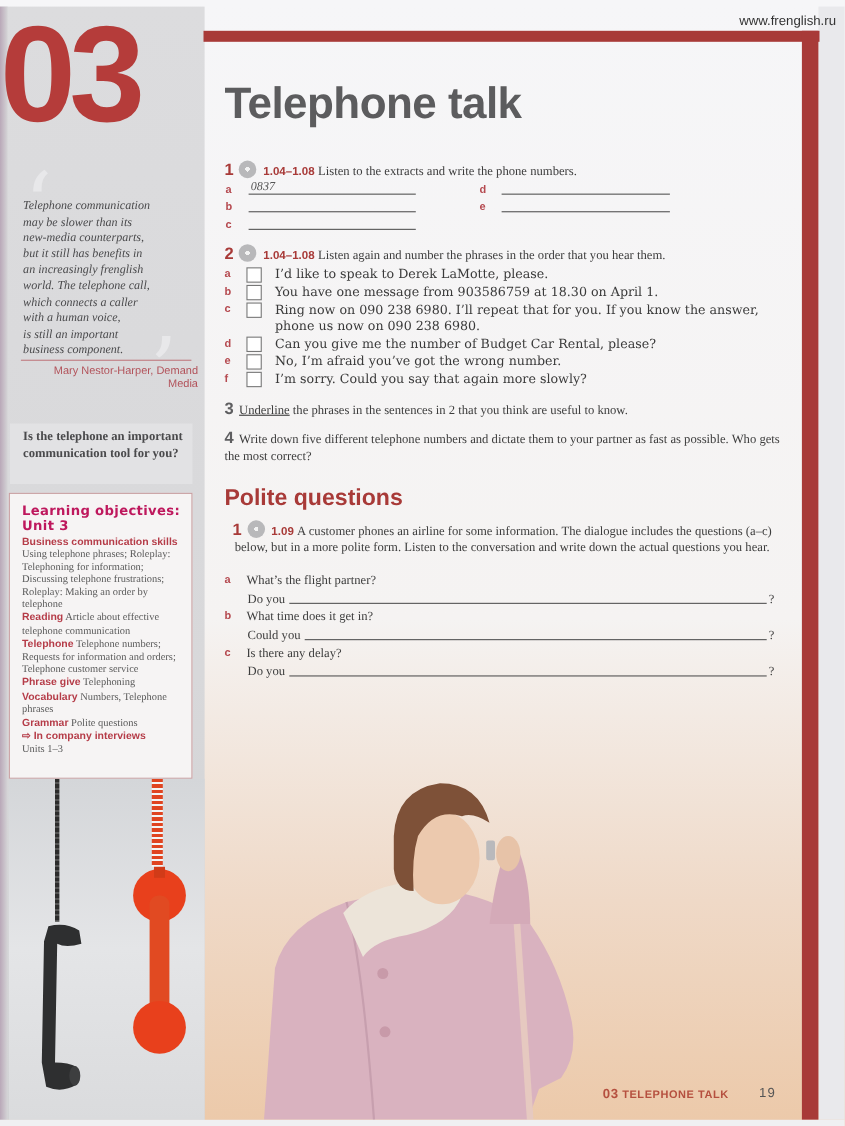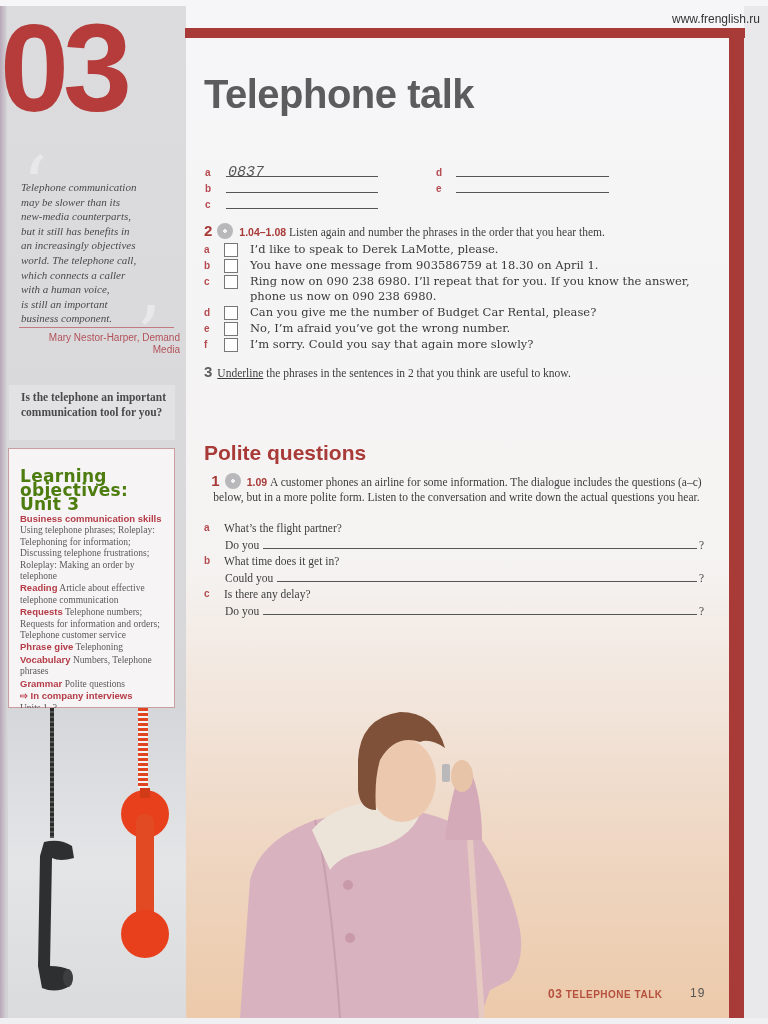--- a/index.html
+++ b/index.html
@@ -36,42 +36,42 @@
     font-style: italic; font-size: 11px; line-height: 14.6px; color: #4a4a4c; }
   .quote-rule { position: absolute; left: 19px; top: 327px; width: 155px; height: 1px; background: #c07a80; }
   .quote-source { position: absolute; left: 20px; top: 332px; width: 160px; font-family: Liberation Sans, sans-serif;
     font-size: 10px; line-height: 12px; color: #b2525a; text-align: right; }
 
   .discussion-box { position: absolute; left: 9px; top: 385px; width: 166px; height: 55px; background: #e2e2e4; padding: 5px 0 0 12px; }
   .discussion-text { font-family: "Liberation Serif", serif; font-weight: bold; font-size: 11.5px; line-height: 14.5px; color: #4a4a4c; }
 
   .objectives-box { position: absolute; left: 8px; top: 448px; width: 167px; height: 260px;
     background: #f6f4f4; border: 1px solid #c89ea0; padding: 8px 6px 0 11px; }
-  .obj-title { font-family: "DejaVu Sans", sans-serif; font-weight: bold; font-size: 17px; line-height: 14px; color: #4d7c0f; letter-spacing: 0.3px; margin-top: 12px; }
+  .obj-title { font-family: "DejaVu Sans", sans-serif; font-weight: bold; font-size: 12px; line-height: 14px; color: #be185d; letter-spacing: 0.3px; }
   .obj-list { margin-top: 2px; font-family: "Liberation Serif", serif; font-size: 9.5px; line-height: 11.4px; color: #5a5a5a; }
   .obj-key { font-family: "Liberation Sans", sans-serif; font-weight: bold; color: #b53c48; font-size: 9.5px; }
 
   
   .phones-photo { position: absolute; left: 8px; top: 708px; width: 178px; height: 310px;
     background: linear-gradient(to bottom, #d4d6d9, #e4e5e7 50%, #dadbdd); overflow: hidden; }
   .cord-black { position: absolute; left: 42px; top: 0; width: 4px; height: 130px; background: repeating-linear-gradient(to bottom, #2c2c2c 0 3px, #555 3px 5px); }
   .handset-black { position: absolute; left: 22px; top: 128px; width: 46px; height: 160px; }
   .cord-red { position: absolute; left: 130px; top: 0; width: 10px; height: 80px; background: repeating-linear-gradient(to bottom, #e04420 0 3px, #f4f4f4 3px 5px); }
   .handset-red { position: absolute; left: 110px; top: 78px; width: 54px; height: 175px; }
 
   
   .ex { position: absolute; font-family: "Liberation Serif", serif; font-size: 11.5px; color: #3d3d3d; }
   .ex-num { font-family: "Liberation Sans", sans-serif; font-weight: bold; font-size: 15px; color: #a83a38; margin-right: 5px; }
   .ex-num.gray { color: #5e5e60; }
   .cd-icon { display: inline-block; width: 16px; height: 16px; border-radius: 50%; vertical-align: -3px;
     background: radial-gradient(circle, #f2f2f2 0 2px, #b8b8ba 2px 8px); margin-right: 6px; }
   .track { font-family: "Liberation Sans", sans-serif; font-weight: bold; font-size: 10.5px; color: #a83a38; margin-right: 3px; }
   .item-letter { display: inline-block; width: 20px; font-family: "Liberation Sans", sans-serif; font-weight: bold; font-size: 10px; color: #b54a50; }
   .write-line { position: absolute; border-bottom: 1px solid #555; height: 12px; }
-  .handwritten { position: absolute; left: 2px; top: -1px; font-family: Liberation Mono, monospace; font-style: italic; font-size: 15px; color: #555; }
+  .handwritten { position: absolute; left: 2px; top: -1px; font-family: Liberation Serif, serif; font-style: italic; font-size: 11px; color: #555; }
 
   .ex2-items { position: absolute; left: 204px; top: 242px; width: 500px; }
   .ex2-item { display: flex; font-size: 11.5px; line-height: 15px; margin-bottom: 1px; }
   .ex2-item .item-letter { width: 20px; flex: none; }
   .checkbox { flex: none; width: 14px; height: 14px; border: 1px solid #777; background: #fff; margin-right: 12px; margin-top: 1px; }
 
   .heading2 { position: absolute; left: 204px; top: 441px; font-family: "Liberation Sans", sans-serif;
     font-weight: bold; font-size: 21px; color: #a83a38; }
 
   .pq-items { position: absolute; left: 204px; top: 520px; width: 500px; font-size: 11.5px; line-height: 16.5px; }
@@ -103,40 +103,40 @@
   <div class="site-url">www.frenglish.ru</div>
   <h1 class="page-title">Telephone talk</h1>
 
   <div class="quote-marks-open">‘</div>
   <div class="quote-marks-close">’</div>
   <div class="quote-text">
     <div>Telephone communication</div>
     <div>may be slower than its</div>
     <div>new-media counterparts,</div>
     <div>but it still has benefits in</div>
-    <div>an increasingly objectives</div>
+    <div>an increasingly frenglish</div>
     <div>world. The telephone call,</div>
     <div>which connects a caller</div>
     <div>with a human voice,</div>
     <div>is still an important</div>
     <div>business component.</div>
   </div>
   <div class="quote-rule"></div>
   <div class="quote-source">Mary Nestor-Harper, Demand Media</div>
 
   <div class="discussion-box">
     <div class="discussion-text">Is the telephone an important communication tool for you?</div>
   </div>
 
   <div class="objectives-box">
     <div class="obj-title">Learning objectives: Unit 3</div>
     <div class="obj-list">
       <div><span class="obj-key">Business communication skills</span><span> Using telephone phrases; Roleplay: Telephoning for information; Discussing telephone frustrations; Roleplay: Making an order by telephone</span></div>
       <div><span class="obj-key">Reading</span><span> Article about effective telephone communication</span></div>
-      <div><span class="obj-key">Requests</span><span> Telephone numbers; Requests for information and orders; Telephone customer service</span></div>
+      <div><span class="obj-key">Telephone</span><span> Telephone numbers; Requests for information and orders; Telephone customer service</span></div>
       <div><span class="obj-key">Phrase give</span><span> Telephoning</span></div>
       <div><span class="obj-key">Vocabulary</span><span> Numbers, Telephone phrases</span></div>
       <div><span class="obj-key">Grammar</span><span> Polite questions</span></div>
       <div><span class="obj-key">⇨ In company interviews</span><br><span> Units 1–3</span></div>
     </div>
   </div>
 
   <div class="phones-photo">
     <div class="cord-black"></div>
     <svg class="handset-black" viewBox="0 0 46 160">
@@ -145,20 +145,23 @@
     </svg>
     <div class="cord-red"></div>
     <svg class="handset-red" viewBox="0 0 54 175">
       <circle cx="27" cy="28" r="24" fill="#e8401c"></circle>
       <rect x="18" y="28" width="18" height="120" rx="8" fill="#e14a22"></rect>
       <circle cx="27" cy="148" r="24" fill="#e8401c"></circle>
       <rect x="22" y="2" width="10" height="10" fill="#d13b18"></rect>
     </svg>
   </div>
 
+  <div class="ex" style="left:204px; top:146px;">
+    <span class="ex-num">1</span><span class="cd-icon"></span><span class="track">1.04–1.08</span><span>Listen to the extracts and write the phone numbers.</span>
+  </div>
   <div class="ex" style="left:205px; top:166px;"><span class="item-letter">a</span></div>
   <div class="write-line" style="left:226px; top:165px; width:152px;">
       <span class="handwritten">0837</span>
     </div>
   <div class="ex" style="left:205px; top:182px;"><span class="item-letter">b</span></div>
   <div class="write-line" style="left:226px; top:181px; width:152px;"></div>
   <div class="ex" style="left:205px; top:198px;"><span class="item-letter">c</span></div>
   <div class="write-line" style="left:226px; top:197px; width:152px;"></div>
   <div class="ex" style="left:436px; top:166px;"><span class="item-letter">d</span></div>
   <div class="write-line" style="left:456px; top:165px; width:153px;"></div>
@@ -198,20 +201,23 @@
         <span class="item-letter">f</span>
         <span class="checkbox"></span>
         <span>I’m sorry. Could you say that again more slowly?</span>
       </div>
   </div>
 
   <div class="ex" style="left:204px; top:363px;">
     <span class="ex-num gray">3</span><span style="text-decoration:underline;">Underline</span><span> the phrases in the sentences in 2 that you think are useful to know.</span>
   </div>
 
+  <div class="ex" style="left:204px; top:391px; width:505px; line-height:15px;">
+    <span class="ex-num gray">4</span><span>Write down five different telephone numbers and dictate them to your partner as fast as possible. Who gets the most correct?</span>
+  </div>
 
   <h2 class="heading2">Polite questions</h2>
   <div class="ex" style="left:204px; top:473px; width:505px; line-height:15px;text-align:center;">
     <span class="ex-num">1</span><span class="cd-icon"></span><span class="track">1.09</span><span>A customer phones an airline for some information. The dialogue includes the questions (a–c) below, but in a more polite form. Listen to the conversation and write down the actual questions you hear.</span>
   </div>
 
   <div class="pq-items ex">
     <div class="pq-q">
         <span class="item-letter">a</span>
         <span>What’s the flight partner?</span>

